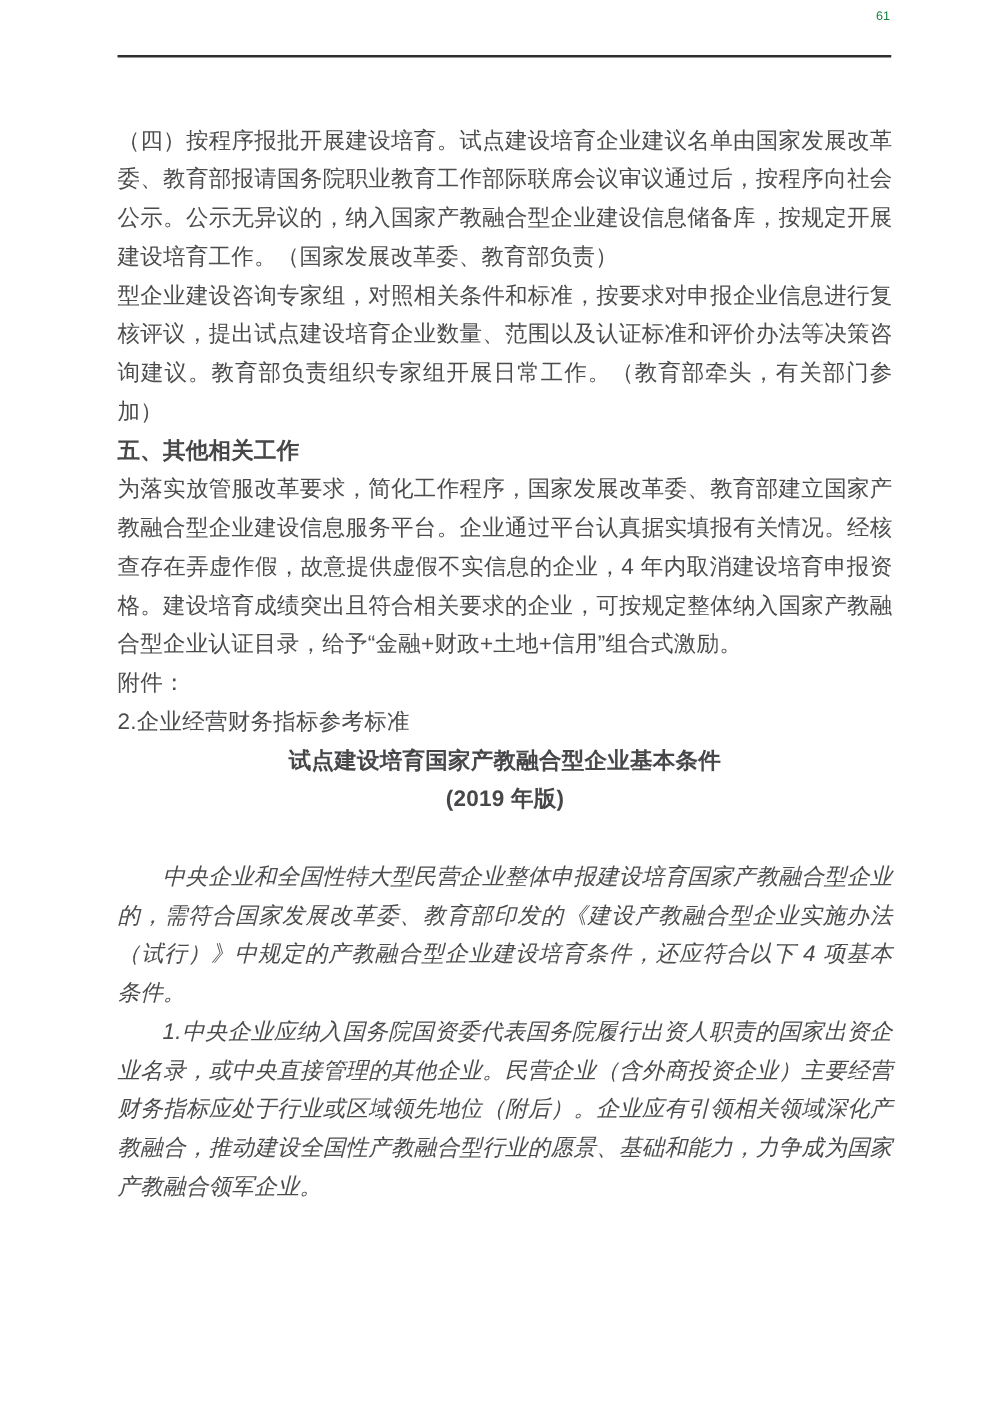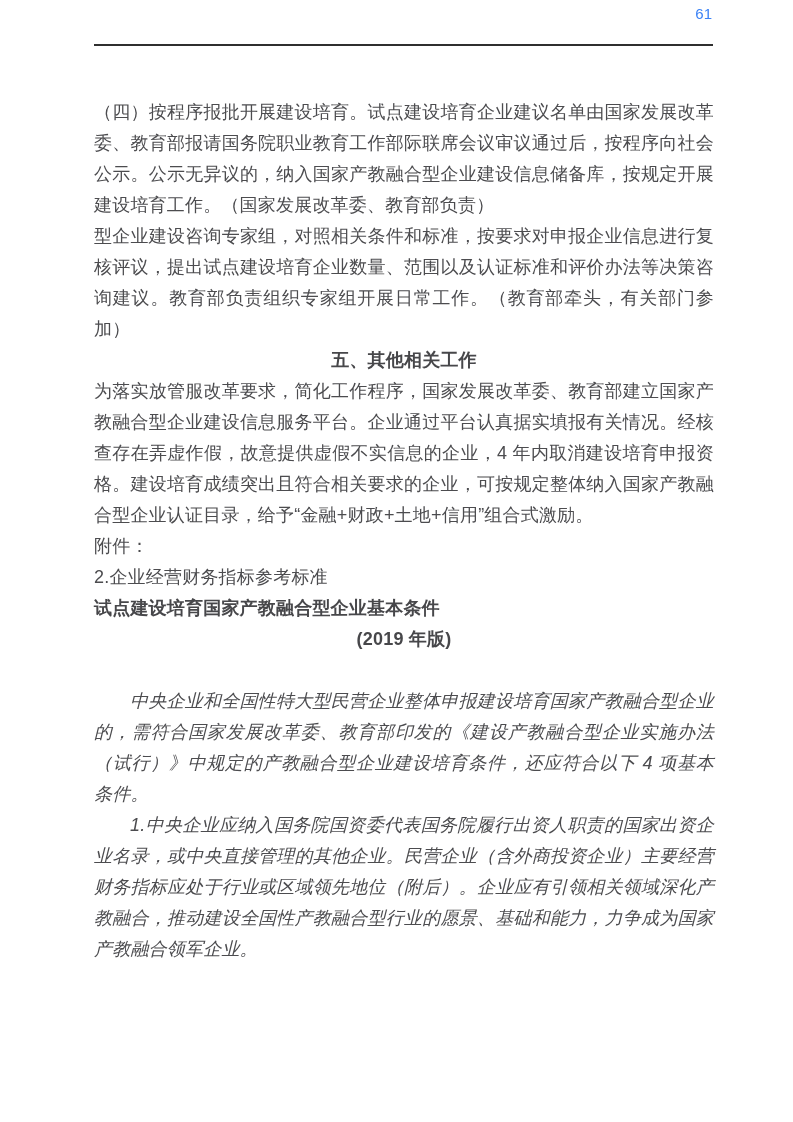--- a/index.html
+++ b/index.html
@@ -16,23 +16,23 @@
   .page {
     position: relative;
     width: 793px;
     height: 1122px;
     background: #ffffff;
   }
   .page-number {
     position: absolute;
     top: 5px;
     right: 81px;
-    font-size: 15px;
+    font-size: 10px;
     line-height: 18px;
-    color: #3b82f6;
+    color: #15803d;
   }
   .header-rule {
     position: absolute;
     top: 44px;
     left: 94px;
     width: 619px;
     height: 2px;
     background: #2f2f2f;
   }
   .content {
@@ -52,33 +52,34 @@
   }
   .indent {
     text-indent: 2em;
     font-style: italic;
   }
   .heading {
     margin: 0;
     font-size: 18px;
     line-height: 31px;
     font-weight: bold;
-    text-align: center;
+    text-align: left;
     color: #47474a;
   }
   .attachment-label {
     margin: 31px 0 0 0;
     font-weight: bold;
     color: #47474a;
   }
   .title {
     margin: 0;
     font-size: 18px;
     line-height: 31px;
     font-weight: bold;
+    text-align: center;
     color: #47474a;
   }
   .subtitle {
     margin: 0 0 31px 0;
     font-size: 18px;
     line-height: 31px;
     font-weight: bold;
     text-align: center;
     color: #47474a;
   }

